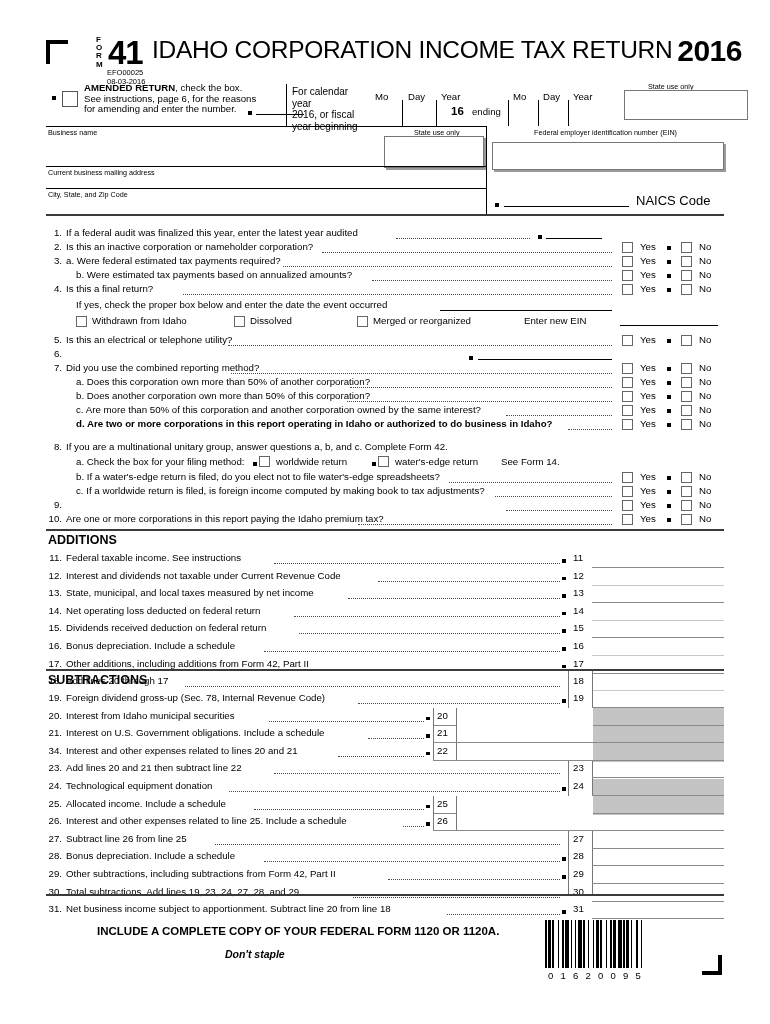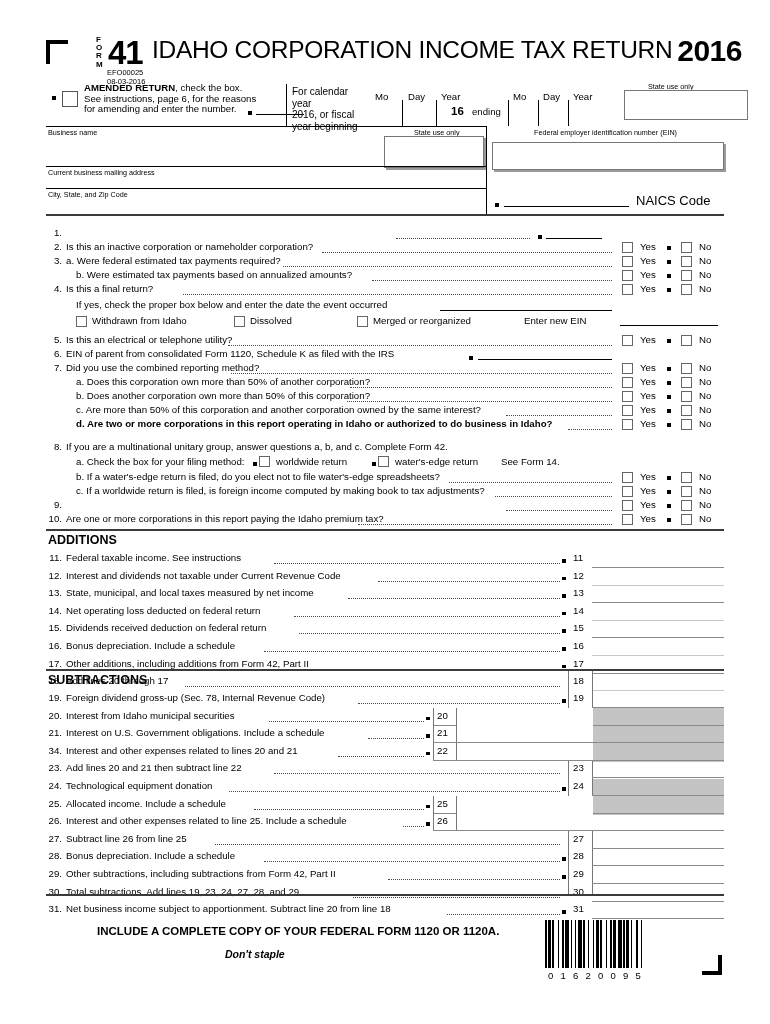--- a/index.html
+++ b/index.html
@@ -184,20 +184,21 @@
   <div class="lbl-sm" style="left:48px; top:190px;">City, State, and Zip Code</div>
   <div class="vline" style="left:486px; top:126px; height:88px;"></div>
 
   <div class="sq-bullet" style="left:495px; top:203px;"></div>
   <div class="ansline" style="left:504px; top:206px; width:125px;"></div>
   <div class="lbl" style="left:636px; top:193px; font-size:13px;">NAICS Code</div>
 
   <div class="rule-thick" style="left:46px; top:214px; width:678px; height:2px;"></div>
 
   <div class="qnum" style="left:44px; top:227px; width:18px;">1.</div>
+  <div class="qline" style="left:66px; top:227px;">If a federal audit was finalized this year, enter the latest year audited</div>
   <div class="dots" style="left:396px; top:227px; width:134px; height:12px;"></div>
   <div class="sq-bullet" style="left:538px; top:235px;"></div>
   <div class="ansline" style="left:546px; top:238px; width:56px;"></div>
 
   <div class="qnum" style="left:44px; top:241px; width:18px;">2.</div>
   <div class="qline" style="left:66px; top:241px;">Is this an inactive corporation or nameholder corporation?</div>
   <div class="dots" style="left:322px; top:241px; width:290px; height:12px;"></div>
 
   <div class="qnum" style="left:44px; top:255px; width:18px;">3.</div>
   <div class="qline" style="left:66px; top:255px;">a. Were federal estimated tax payments required?</div>
@@ -220,21 +221,20 @@
   <div class="cbx" style="left:357px; top:316px;"></div>
   <div class="qline" style="left:373px; top:315px;">Merged or reorganized</div>
   <div class="qline" style="left:524px; top:315px;">Enter new EIN</div>
   <div class="ansline" style="left:620px; top:325px; width:98px;"></div>
 
   <div class="qnum" style="left:44px; top:334px; width:18px;">5.</div>
   <div class="qline" style="left:66px; top:334px;">Is this an electrical or telephone utility?</div>
   <div class="dots" style="left:228px; top:334px; width:384px; height:12px;"></div>
 
   <div class="qnum" style="left:44px; top:348px; width:18px;">6.</div>
-  <div class="qline" style="left:66px; top:348px;">EIN of parent from consolidated Form 1120, Schedule K as filed with the IRS</div>
   <div class="sq-bullet" style="left:469px; top:356px;"></div>
   <div class="ansline" style="left:478px; top:359px; width:134px;"></div>
 
   <div class="qnum" style="left:44px; top:362px; width:18px;">7.</div>
   <div class="qline" style="left:66px; top:362px;">Did you use the combined reporting method?</div>
   <div class="dots" style="left:231px; top:362px; width:381px; height:12px;"></div>
 
   <div class="qline" style="left:76px; top:376px;">a. Does this corporation own more than 50% of another corporation?</div>
   <div class="dots" style="left:350px; top:376px; width:262px; height:12px;"></div>
 

